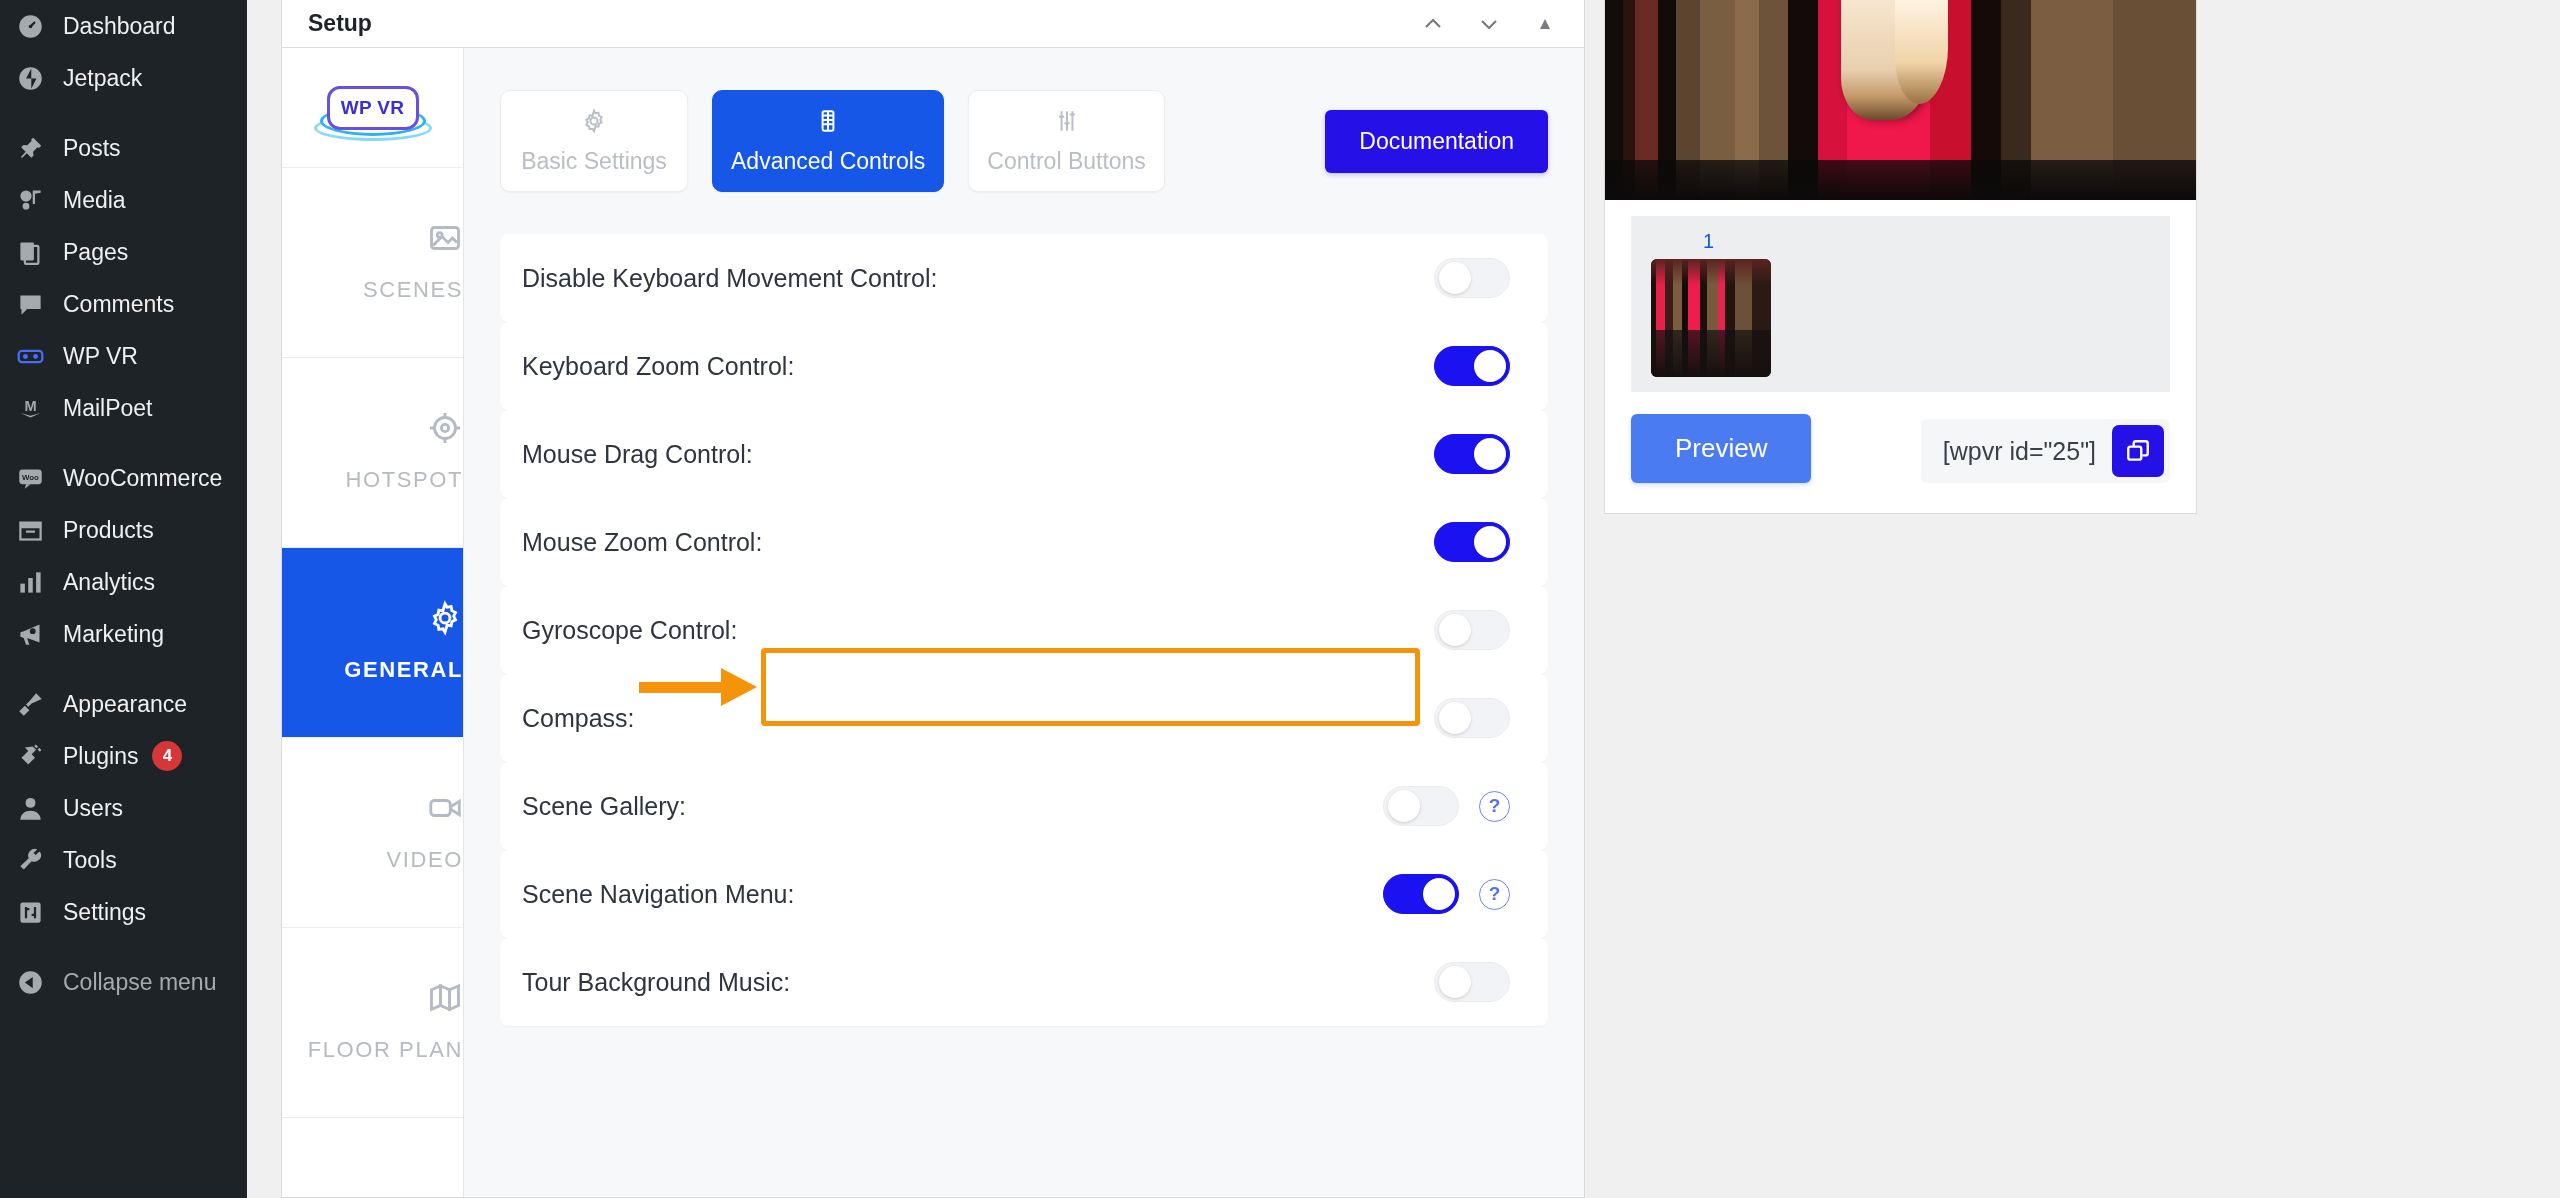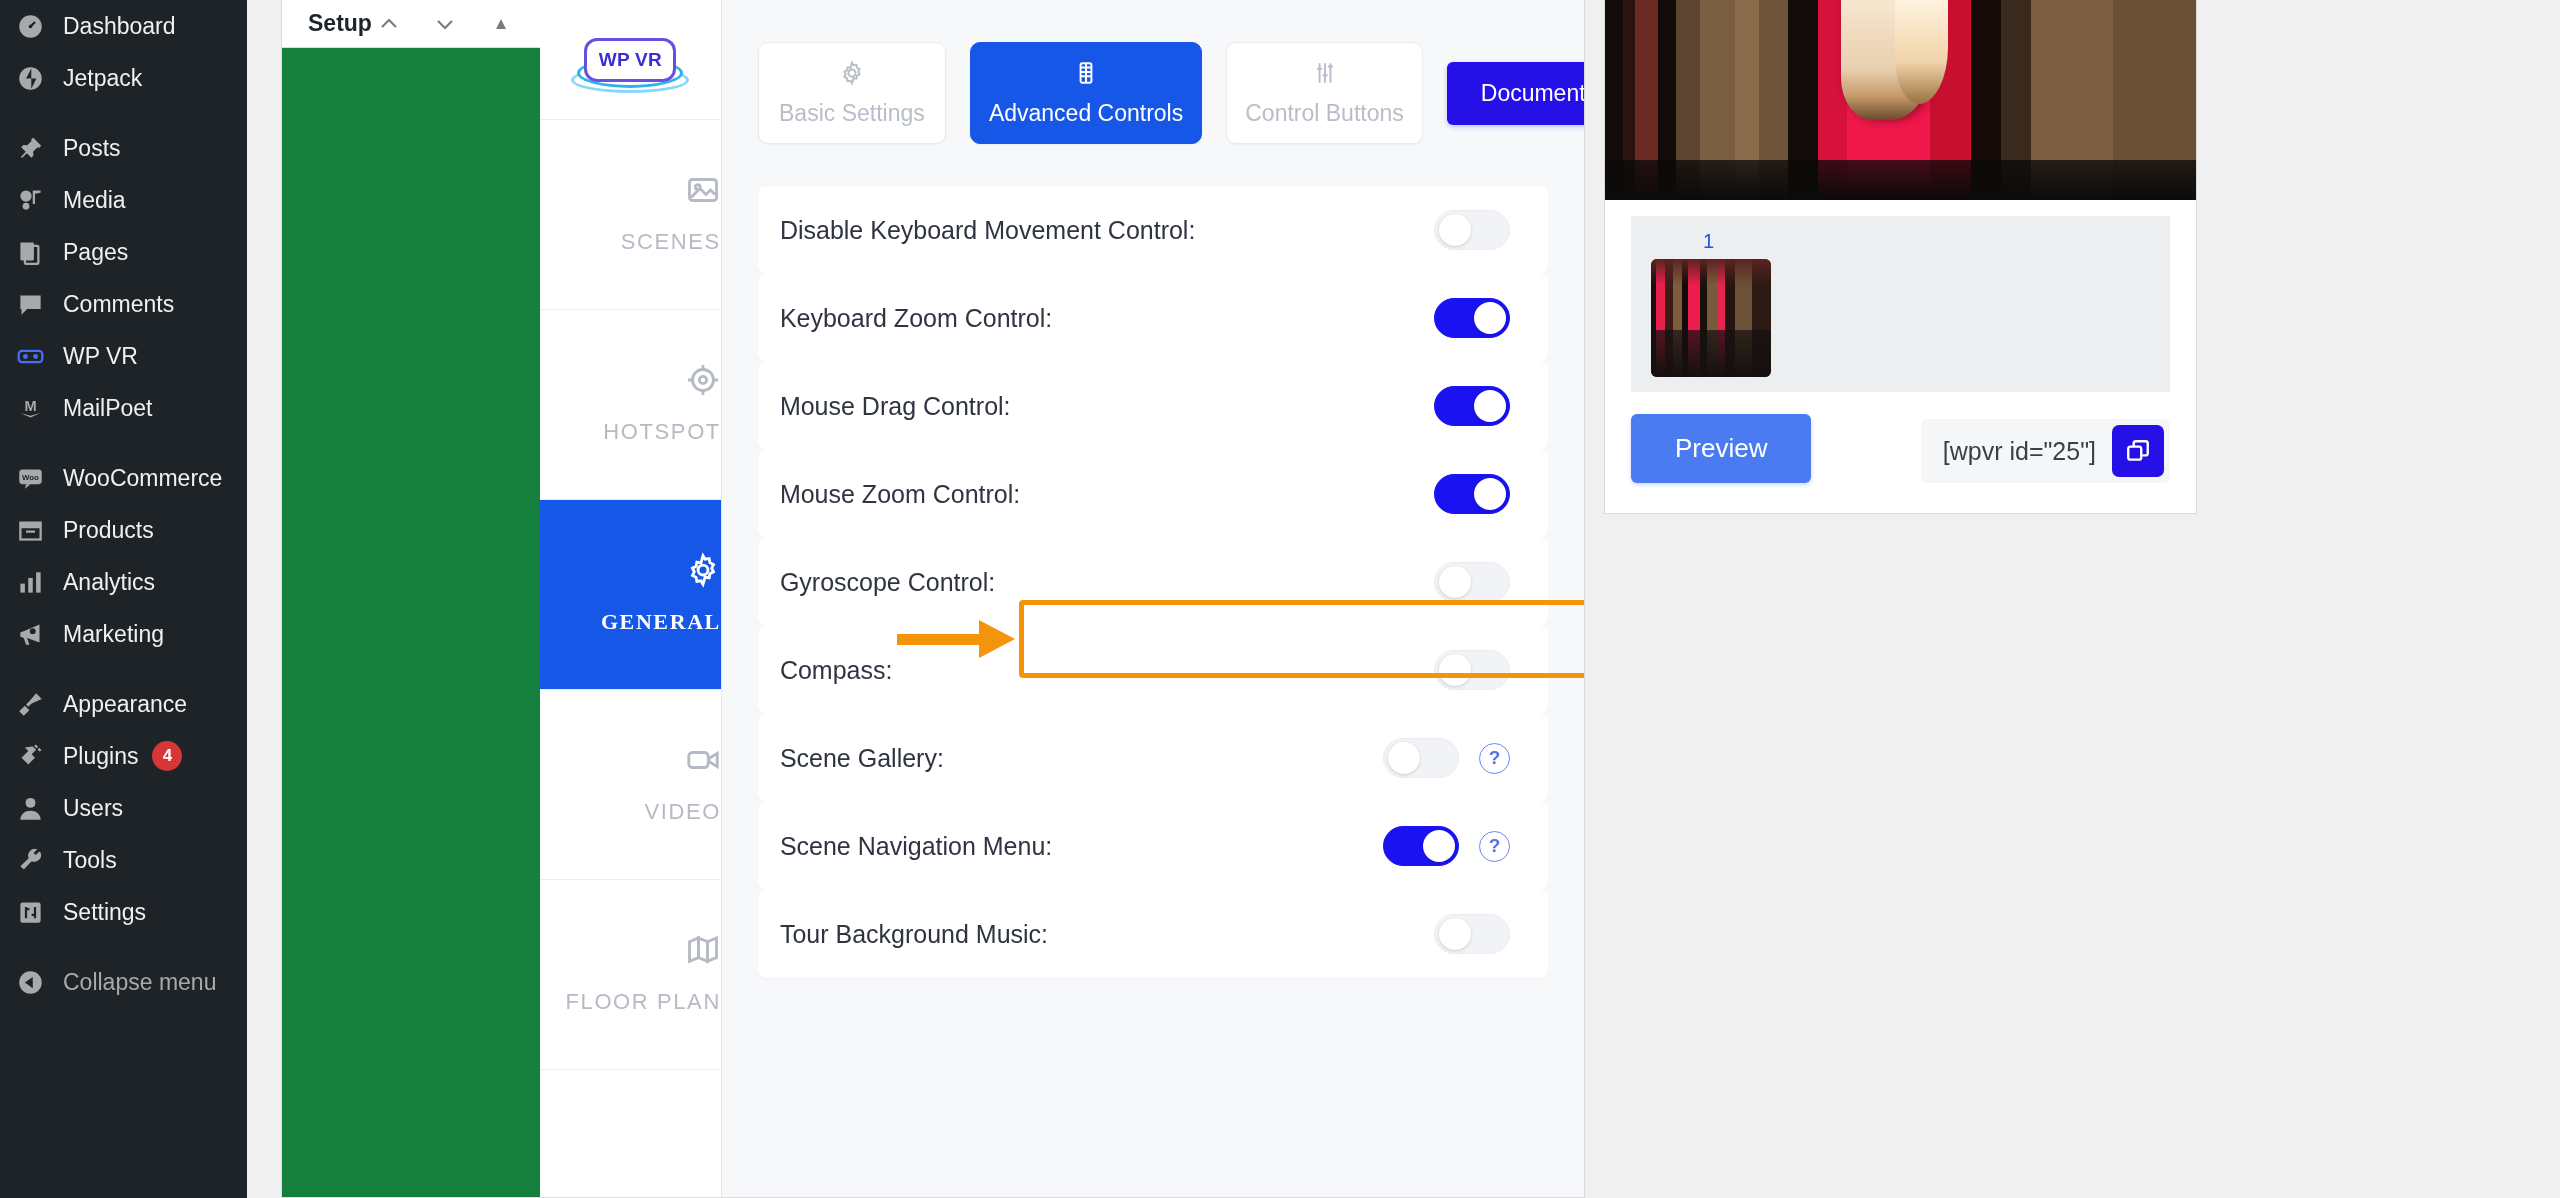--- a/index.html
+++ b/index.html
@@ -45,24 +45,24 @@
   
   .main {
     flex: 1; height: 1198px; position: relative;
     background: #f0f0f1; display: flex;
   }
 
   
   .metabox {
     margin: 0 0 0 34px;
     width: 1304px;
-    background: #15803d;
+    background: #0369a1;
     border: 1px solid #dcdcde;
     border-top: none;
-    display: flex; flex-direction: row;
+    display: flex; flex-direction: column;
     position: relative;
   }
   .metabox-head {
     height: 48px; min-height: 48px;
     border-bottom: 1px solid #dcdcde;
     display: flex; align-items: center;
     padding: 0 22px 0 26px;
     background: #fff;
   }
   .metabox-title { font-size: 23px; font-weight: 700; color: #1d2327; }
@@ -110,21 +110,21 @@
     height: 190px;
     display: flex; flex-direction: column; align-items: flex-end; justify-content: center;
     border-bottom: 1px solid #eeeef0;
     cursor: pointer; color: #b6bac4;
     gap: 16px; text-align: center;
   }
   .rail-item svg { width: 36px; height: 36px; stroke: #b6bac4; fill: none; stroke-width: 1.9; }
   .rail-item .lbl { font-size: 22px; letter-spacing: 1.6px; font-weight: 400; line-height: 1.28; }
   .rail-item.active { background: #1757e8; color: #fff; }
   .rail-item.active svg { stroke: #fff; }
-  .rail-item.active .lbl { font-weight: 700; font-family: Liberation Serif, serif; }
+  .rail-item.active .lbl { font-weight: 700; }
 
   
   .settings {
     flex: 1; background: #f7f8fa;
     padding: 42px 36px 0 36px;
     overflow: hidden;
     position: relative;
   }
   .tabbar { display: flex; align-items: center; gap: 24px; margin-bottom: 42px; }
   .tab {

